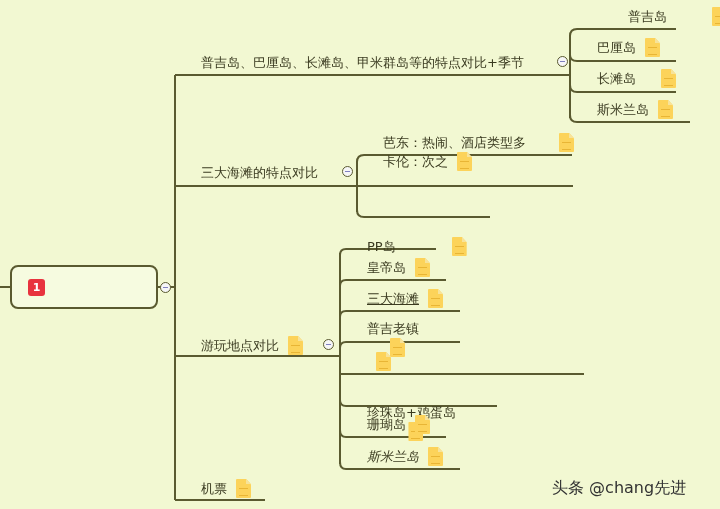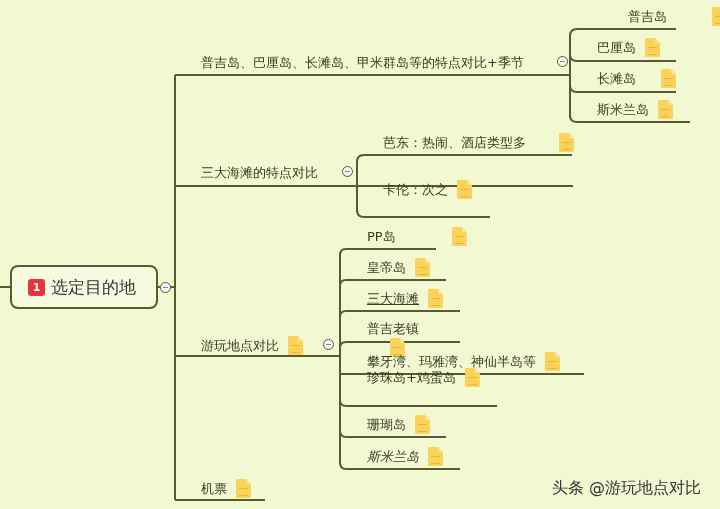--- a/index.html
+++ b/index.html
@@ -93,21 +93,20 @@
       <path d="M340 348 Q340 342 346 342 L460 342"></path>
       <line x1="340" y1="374" x2="584" y2="374"></line>
       <path d="M340 400 Q340 406 346 406 L497 406"></path>
       <path d="M340 430 Q340 437 346 437 L446 437"></path>
       <path d="M340 462 Q340 469 346 469 L460 469"></path>
     </g>
   </svg>
 
   <div class="root">
     <span class="badge">1</span>
-    <span class="label">选定目的地</span>
   </div>
   <div class="collapse" style="left:160px;top:282px;"></div>
 
   <div class="node" style="left:201px;top:54px;">
     <span class="label">普吉岛、巴厘岛、长滩岛、甲米群岛等的特点对比+季节</span>
   </div>
   <div class="collapse" style="left:557px;top:56px;"></div>
 
   <div class="node" style="left:628px;top:7px;gap:36px;">
     <span class="label">普吉岛</span>
@@ -128,63 +127,62 @@
 
   <div class="node" style="left:201px;top:164px;">
     <span class="label">三大海滩的特点对比</span>
   </div>
   <div class="collapse" style="left:342px;top:166px;"></div>
 
   <div class="node" style="left:383px;top:133px;gap:24px;">
     <span class="label">芭东：热闹、酒店类型多</span>
     <span class="note"></span>
   </div>
-  <div class="node" style="left:383px;top:180px;">
+  <div class="node" style="left:383px;top:152px;">
     <span class="label">卡伦：次之</span>
     <span class="note"></span>
   </div>
 
   <div class="node" style="left:201px;top:336px;">
     <span class="label">游玩地点对比</span>
     <span class="note"></span>
   </div>
   <div class="collapse" style="left:323px;top:339px;"></div>
 
-  <div class="node" style="left:367px;top:227px;gap:47px;">
+  <div class="node" style="left:367px;top:237px;gap:47px;">
     <span class="label">PP岛</span>
     <span class="note"></span>
   </div>
   <div class="node" style="left:367px;top:258px;">
     <span class="label">皇帝岛</span>
     <span class="note"></span>
   </div>
   <div class="node" style="left:367px;top:289px;text-decoration:underline;">
     <span class="label">三大海滩</span>
     <span class="note"></span>
   </div>
   <div class="node" style="left:367px;top:320px;flex-direction:column;">
     <span class="label">普吉老镇</span>
     <span class="note"></span>
   </div>
   <div class="node" style="left:367px;top:352px;">
-    <span class="label">攀牙湾、玛雅湾、神仙半岛等</span>
     <span class="note"></span>
   </div>
-  <div class="node" style="left:367px;top:368px;">
+  <div class="node" style="left:367px;top:404px;flex-direction:column;">
     <span class="label">珍珠岛+鸡蛋岛</span>
     <span class="note"></span>
   </div>
   <div class="node" style="left:367px;top:415px;">
     <span class="label">珊瑚岛</span>
     <span class="note"></span>
   </div>
   <div class="node" style="left:367px;top:447px;font-style:italic;">
     <span class="label">斯米兰岛</span>
     <span class="note"></span>
   </div>
 
   <div class="node" style="left:201px;top:479px;text-align:center;">
     <span class="label">机票</span>
     <span class="note"></span>
   </div>
 
-  <div class="watermark">头条 @游玩地点对比</div>
+  <div class="watermark">头条 @chang先进</div>
 </div>
 
 </body></html>

